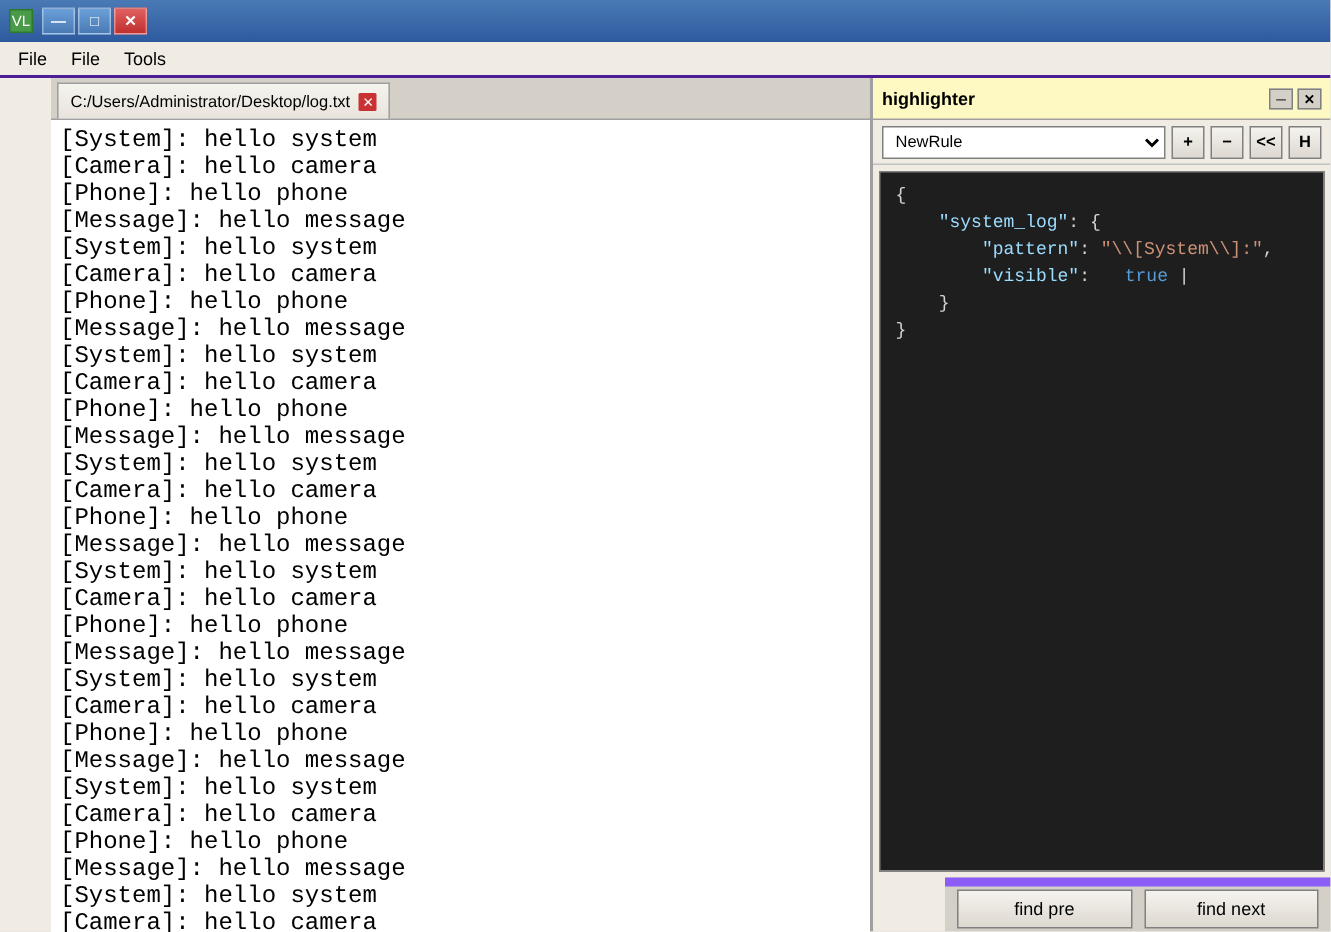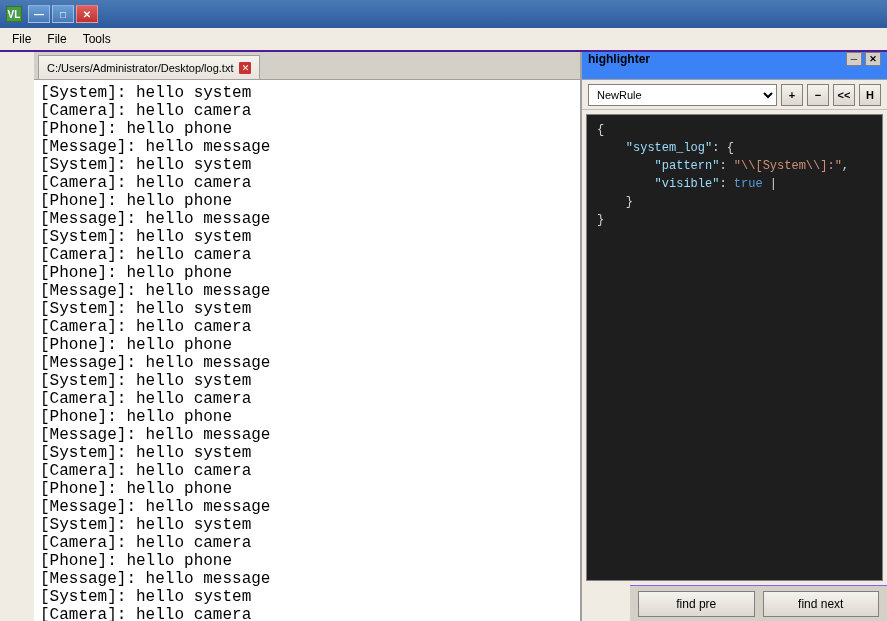--- a/index.html
+++ b/index.html
@@ -28,21 +28,21 @@
       width: 16px;
       height: 16px;
       margin-right: 6px;
       background: #4a9a4a;
       border: 1px solid #2a7a2a;
       display: flex;
       align-items: center;
       justify-content: center;
       font-size: 10px;
       color: white;
-      font-weight: bold;
+      font-weight: normal;
     }
     .title-bar-text { flex: 1; }
     .title-bar-buttons {
       display: flex;
       gap: 2px;
     }
     .title-btn {
       width: 22px;
       height: 18px;
       border: 1px solid rgba(255,255,255,0.4);
@@ -144,24 +144,24 @@
     .right-panel {
       width: 305px;
       display: flex;
       flex-direction: column;
       background: #f0ece4;
     }
 
     
     .highlighter-header {
       height: 28px;
-      background: #3b82f6;
+      background: #fef9c3;
       border-bottom: 1px solid #a0a0a0;
       display: flex;
-      align-items: flex-start;
+      align-items: center;
       padding: 0 6px;
       font-size: 12px;
       font-weight: bold;
       justify-content: space-between;
     }
     .highlighter-title-btns {
       display: flex;
       gap: 3px;
     }
     .h-title-btn {
@@ -217,29 +217,29 @@
       line-height: 18px;
       padding: 6px 10px;
       overflow-y: auto;
       border: 1px solid #808080;
       margin: 4px;
     }
     .json-line { display: block; white-space: pre; }
     .json-brace { color: #d4d4d4; }
     .json-key { color: #9cdcfe; }
     .json-string { color: #ce9178; }
-    .json-bool { color: #569cd6; }
+    .json-bool { color: #569cd6; margin-left: 16px; }
     .json-colon { color: #d4d4d4; }
     .json-comma { color: #d4d4d4; }
 
     
     .bottom-buttons {
       height: 36px;
       background: #d4d0c8;
-      border-top: 1px solid #8b5cf6;
+      border-top: 6px solid #8b5cf6;
       display: flex;
       align-items: center;
       justify-content: flex-end;
       gap: 8px;
       padding: 4px 8px;
       margin-left: 48px;
     }
     .bottom-btn {
       flex: 1;
       height: 26px;

